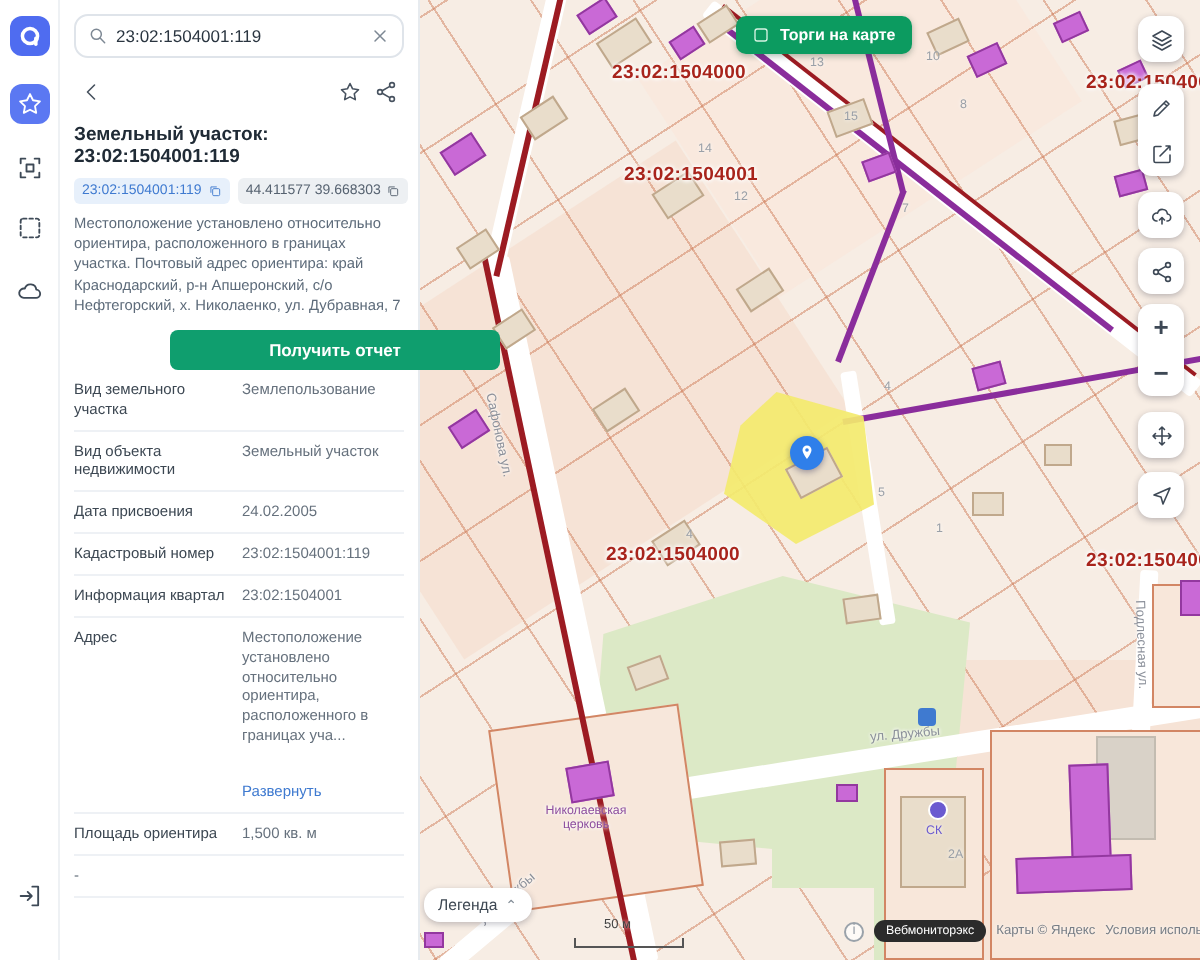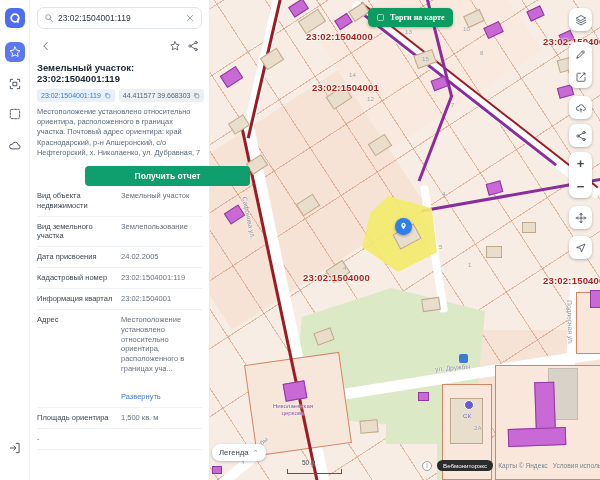--- a/index.html
+++ b/index.html
@@ -64,21 +64,21 @@
   .ql{position:absolute;font-size:9.5px;font-weight:700;color:#a8241c;letter-spacing:.2px;white-space:nowrap;
     text-shadow:0 0 2px #fff,0 0 2px #fff,0 0 3px #fff;z-index:6;}
   .sl{position:absolute;font-size:6.6px;color:#8b909a;white-space:nowrap;text-shadow:0 0 2px #fff,0 0 2px #fff;z-index:6;}
   .pn{position:absolute;font-size:6.2px;color:#9aa0a8;text-shadow:0 0 2px #fff;z-index:5;}
   .poi-label{position:absolute;font-size:6.2px;line-height:1.15;color:#8c4d9e;text-align:center;text-shadow:0 0 2px #fff,0 0 2px #fff;z-index:6;}
   #pin{left:185px;top:218px;width:17px;height:17px;border-radius:50%;background:#2f7fea;z-index:9;
     box-shadow:0 1px 3px rgba(0,0,60,.35);display:flex;align-items:center;justify-content:center;}
   #pin svg{width:9px;height:9px;fill:#fff;}
 
   #auction-btn{left:158px;top:8px;height:19px;padding:0 8px;background:#0c9b60;border:0;border-radius:5px;
-    color:#fff;font-size:8px;font-weight:600;font-family:Liberation Serif, serif;display:flex;align-items:center;gap:5px;
+    color:#fff;font-size:8px;font-weight:600;font-family:Liberation Sans, sans-serif;display:flex;align-items:center;gap:5px;
     box-shadow:0 1px 3px rgba(20,60,40,.35);z-index:15;}
   #auction-btn svg{width:9px;height:9px;stroke:#d6f3e2;fill:none;stroke-width:1.8;}
   #legend-btn{left:2px;top:444px;height:17px;padding:0 7px;background:#fff;border:0;border-radius:8px;
     color:#3d4752;font-size:7.8px;font-family:inherit;display:flex;align-items:center;gap:4px;
     box-shadow:0 1px 3px rgba(40,40,60,.28);z-index:15;}
   #legend-btn .car{font-size:7px;color:#828c96;}
   #scalebar{left:77px;top:469px;width:55px;height:5px;border-left:1px solid #555;border-right:1px solid #555;z-index:14;}
   #scalebar i{display:block;margin-top:4px;border-top:1px solid #555;}
   #scale-label{left:92px;top:459px;font-size:6.5px;color:#444;text-shadow:0 0 2px #fff;z-index:14;}
   #attrib{left:212px;top:460px;display:flex;align-items:center;gap:5px;z-index:14;}
@@ -182,26 +182,26 @@
         <svg viewBox="0 0 24 24">
             <rect x="8" y="8" width="12" height="12" rx="2"></rect>
             <path d="M5 15V5h10"></path>
           </svg>
       </span>
     </div>
     <p id="desc">Местоположение установлено относительно ориентира, расположенного в границах участка. Почтовый адрес ориентира: край Краснодарский, р-н Апшеронский, с/о Нефтегорский, х. Николаенко, ул. Дубравная, 7</p>
     <button id="report-btn">Получить отчет</button>
     <div id="info-table">
         <div class="row">
+          <div class="lbl">Вид земельного участка</div>
+          <div class="val"><span>Землепользование</span></div>
+        </div>
+        <div class="row">
           <div class="lbl">Вид объекта недвижимости</div>
           <div class="val"><span>Земельный участок</span></div>
-        </div>
-        <div class="row">
-          <div class="lbl">Вид земельного участка</div>
-          <div class="val"><span>Землепользование</span></div>
         </div>
         <div class="row">
           <div class="lbl">Дата присвоения</div>
           <div class="val"><span>24.02.2005</span></div>
         </div>
         <div class="row">
           <div class="lbl">Кадастровый номер</div>
           <div class="val"><span>23:02:1504001:119</span></div>
         </div>
         <div class="row">

